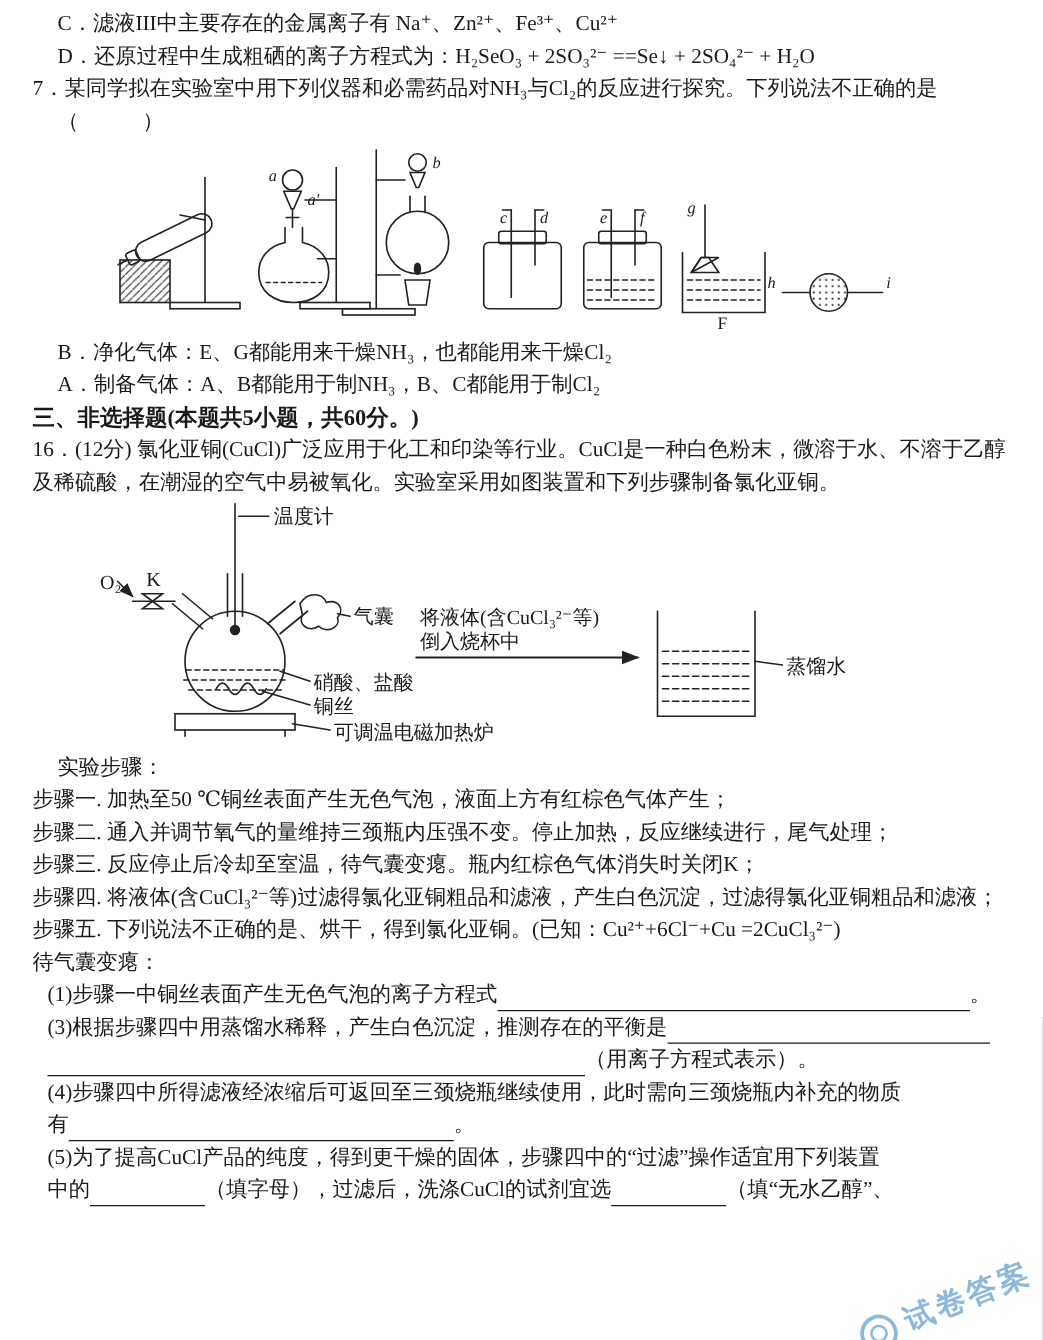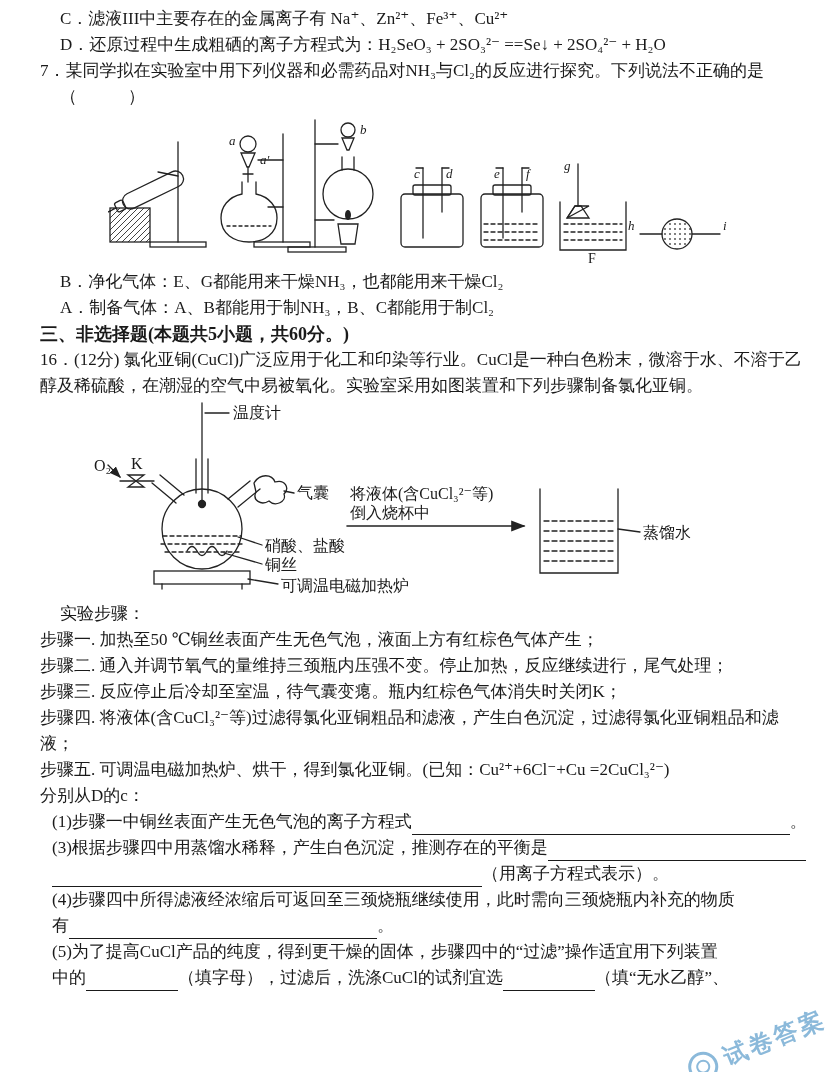--- a/index.html
+++ b/index.html
@@ -1,19 +1,19 @@
 <!DOCTYPE html>
 <html><head>
 <meta charset="utf-8">
 <style>
   *{box-sizing:border-box}
   body{margin:0;background:#888}
   .page{width:834px;height:1072px;margin:0 auto;background:#fff;position:relative;overflow:hidden;
         font-family:"Liberation Serif","DejaVu Serif",serif;color:#1a1a1a;font-size:17px;line-height:26px}
-  .content{padding:6px 22px 0 40px}
+  .content{padding:6px 22px 0 26px}
   p{margin:0}
   .ind1{padding-left:20px}
   .ind05{padding-left:12px}
   .sec{font-weight:700;font-size:18px}
   .blank{display:inline-block;border-bottom:1.2px solid #1a1a1a;height:1.02em;vertical-align:bottom}
   .w380{width:378px}.w510{width:505px}.w265{width:258px}.w435{width:430px}.w310{width:308px}.w95{width:92px}
   .fig{display:block}
   .fig1{margin:2px 0 2px 68px}
   .fig2{margin:2px 0 0 52px}
   svg{stroke-linecap:round}
@@ -196,22 +196,22 @@
       <text x="173" y="169" class="zh16">铜丝</text>
       <text x="189" y="190" class="zh16">可调温电磁加热炉</text>
       <text x="551" y="137" class="zh16">蒸馏水</text>
     </svg>
 
     <p class="ind1">实验步骤：</p>
     <p>步骤一. 加热至50 ℃铜丝表面产生无色气泡，液面上方有红棕色气体产生；</p>
     <p>步骤二. 通入并调节氧气的量维持三颈瓶内压强不变。停止加热，反应继续进行，尾气处理；</p>
     <p>步骤三. 反应停止后冷却至室温，待气囊变瘪。瓶内红棕色气体消失时关闭K；</p>
     <p>步骤四. 将液体(含CuCl₃²⁻等)过滤得氯化亚铜粗品和滤液，产生白色沉淀，过滤得氯化亚铜粗品和滤液；</p>
-    <p>步骤五. 可调温电磁加热炉、烘干，得到氯化亚铜。(已知：Cu²⁺+6Cl⁻+Cu =2CuCl₃²⁻)</p>
-    <p>分别从D的c：</p>
+    <p>步骤五. 下列说法不正确的是、烘干，得到氯化亚铜。(已知：Cu²⁺+6Cl⁻+Cu =2CuCl₃²⁻)</p>
+    <p>待气囊变瘪：</p>
 
     <p class="ind05">
       <span>(1)步骤一中铜丝表面产生无色气泡的离子方程式</span><span class="blank w380"></span><span>。</span>
     </p>
     <p class="ind05">
       <span>(3)根据步骤四中用蒸馏水稀释，产生白色沉淀，推测存在的平衡是</span><span class="blank w265"></span>
     </p>
     <p class="ind05">
       <span class="blank w435"></span><span>（用离子方程式表示）。</span>
     </p>

